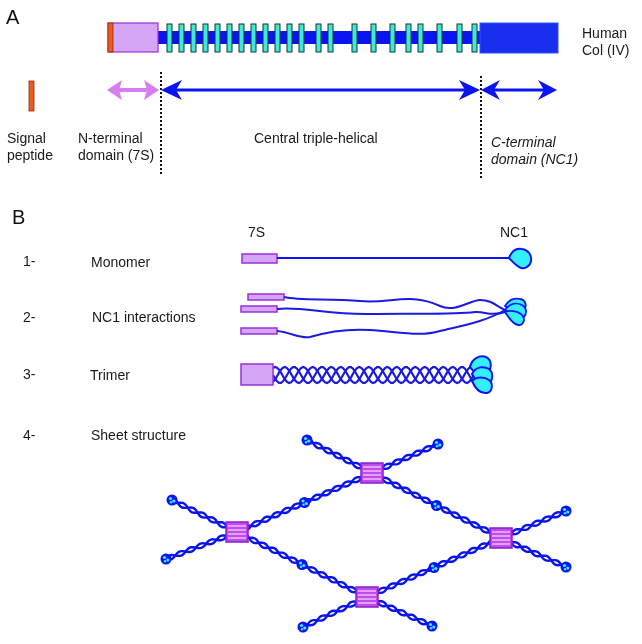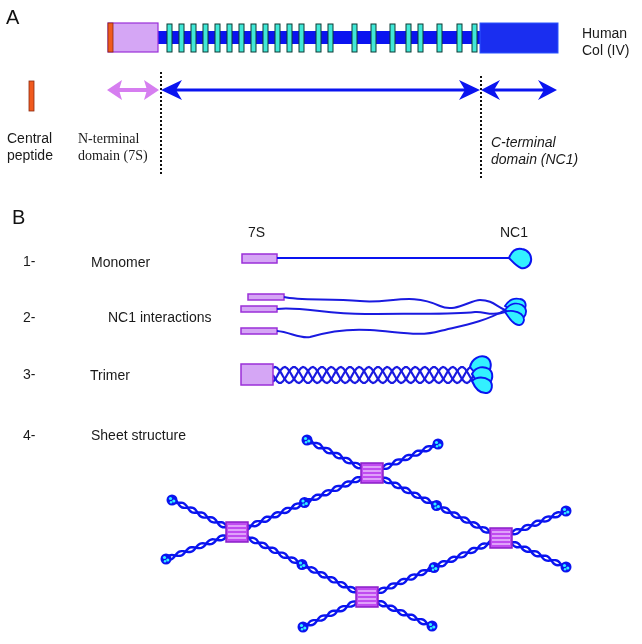--- a/index.html
+++ b/index.html
@@ -11,42 +11,43 @@
   </style>
 </head>
 <body>
 
 <div class="panel" style="left:6px; top:6px;">A</div>
 <div class="lbl" style="left:582px; top:25px;">
   <div>Human</div>
   <div>Col (IV)</div>
 </div>
 <div class="lbl" style="left:7px; top:130px;">
-  <div>Central</div>
+  <div>Signal</div>
   <div>peptide</div>
 </div>
-<div class="lbl" style="left:78px; top:130px;font-family:Liberation Serif, serif;">
+<div class="lbl" style="left:78px; top:130px;">
   <div>N-terminal</div>
   <div>domain (7S)</div>
 </div>
 <div class="lbl" style="left:254px; top:130px;">
+  <div>Central triple-helical</div>
 </div>
 <div class="lbl" style="left:491px; top:134px;font-style:italic;">
   <div>C-terminal</div>
   <div>domain (NC1)</div>
 </div>
 
 <div class="panel" style="left:12px; top:206px;">B</div>
 <div class="lbl" style="left:248px; top:224px;">7S</div>
 <div class="lbl" style="left:500px; top:224px;">NC1</div>
 
 <div class="lbl" style="left:23px; top:253px;">1-</div>
 <div class="lbl" style="left:91px; top:254px;">Monomer</div>
 <div class="lbl" style="left:23px; top:309px;">2-</div>
-<div class="lbl" style="left:92px; top:309px;margin-left:16px;">NC1 interactions</div>
+<div class="lbl" style="left:92px; top:309px;">NC1 interactions</div>
 <div class="lbl" style="left:23px; top:366px;">3-</div>
 <div class="lbl" style="left:90px; top:367px;">Trimer</div>
 <div class="lbl" style="left:23px; top:427px;">4-</div>
 <div class="lbl" style="left:91px; top:427px;">Sheet structure</div>
 
 <svg class="fig" width="642" height="644" viewBox="0 0 642 644">
   <defs>
     <marker id="ahBlue" markerWidth="10" markerHeight="10" refX="9" refY="5" orient="auto" markerUnits="userSpaceOnUse">
       <path d="M0,0 L10,5 L0,10 L3,5 Z" fill="#0a14f0"></path>
     </marker>

